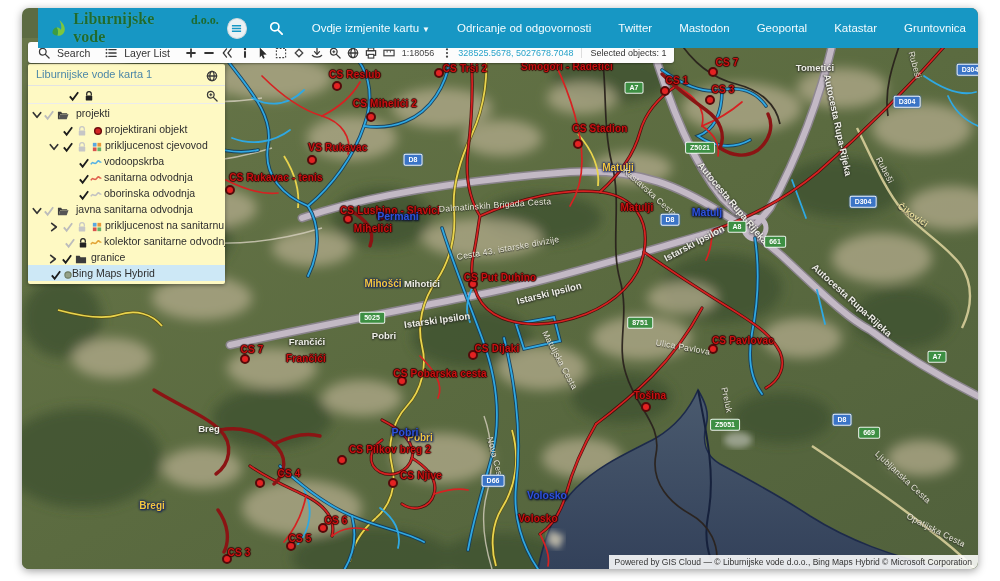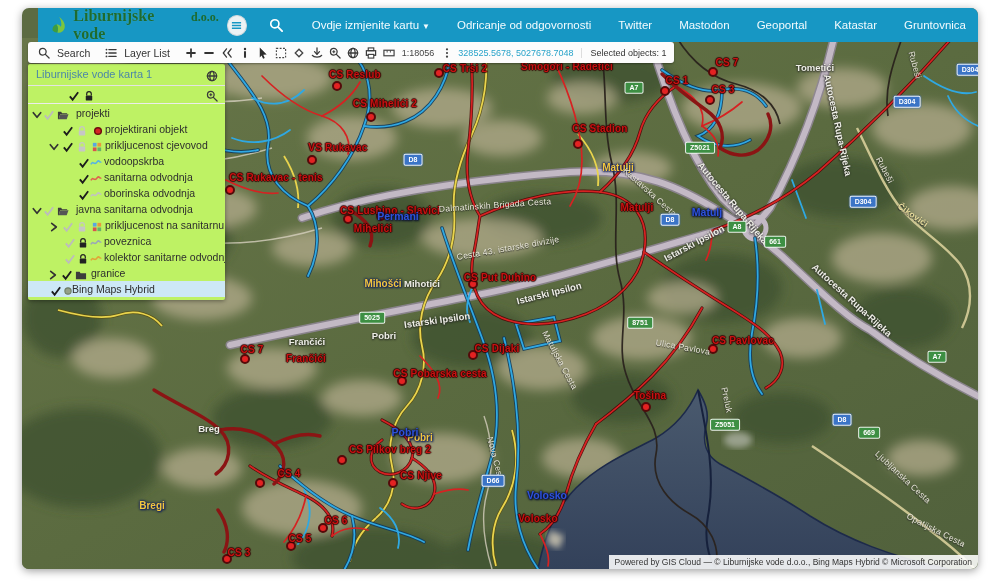--- a/index.html
+++ b/index.html
@@ -1,20 +1,20 @@
 <!DOCTYPE html>
 <html><head>
 <meta charset="utf-8">
 <style>
   html,body{margin:0;padding:0;background:#fff;width:1000px;height:581px;overflow:hidden;
     font-family:"Liberation Sans", sans-serif;}
   .window{position:absolute;left:22px;top:8px;width:956px;height:561px;border-radius:7px;
     overflow:hidden;box-shadow:0 2px 8px rgba(0,0,0,.38);background:#5c6b42;}
   
-  .hdr{position:absolute;left:16px;top:0;right:0;height:34px;background:#1797c4;display:flex;
+  .hdr{position:absolute;left:16px;top:0;right:0;height:40px;background:#1797c4;display:flex;
     align-items:center;padding:0 12px;z-index:30;}
   .brand{display:flex;align-items:baseline;gap:5px;}
   .brand .leaf{align-self:center;width:19px;height:19px;}
   .brand-name{font-family:"Liberation Serif", serif;font-weight:bold;font-size:16px;color:#1d6b2f;
     text-shadow:0 0 1px rgba(255,255,255,.25);}
   .brand-suffix{font-family:"Liberation Serif", serif;font-weight:bold;font-size:12px;color:#1d6b2f;}
   .hdr-badge{width:19px;height:19px;border-radius:50%;background:#ecf2f4;margin-left:8px;
     display:flex;align-items:center;justify-content:center;border:1px solid #cfd8dc;cursor:pointer;}
   .hdr-badge svg{width:11px;height:11px;}
   .hdr-search{margin-left:22px;width:15px;height:15px;cursor:pointer;}
@@ -51,21 +51,21 @@
     font-size:10.5px;color:#333;}
   .tb-group{display:flex;align-items:center;gap:4px;cursor:pointer;}
   .tb-label{margin-right:2px;}
   .tb-sep{width:10px;}
   .tb-btn{width:18px;height:17px;display:flex;align-items:center;justify-content:center;cursor:pointer;border-radius:2px;}
   .tb-btn svg{width:12px;height:12px;}
   .tb-scale{font-size:9px;color:#444;margin:0 4px 0 4px;white-space:nowrap;}
   .tb-coords{font-size:9px;color:#28a3c9;white-space:nowrap;margin:0 6px 0 2px;}
   .tb-selected{font-size:9px;color:#333;border-left:1px solid #ddd;padding-left:8px;margin-left:2px;white-space:nowrap;}
   
-  .lpanel{position:absolute;left:6px;top:26px;width:197px;background:#bef264;border-radius:2px;
+  .lpanel{position:absolute;left:6px;top:26px;width:197px;background:#fef9c3;border-radius:2px;
     box-shadow:0 1px 4px rgba(0,0,0,.4);z-index:24;}
   .lp-title{height:21px;line-height:21px;padding:0 8px;color:#4c87a8;font-size:11px;
     border-bottom:1px solid #e3e3e3;position:relative;}
   .lp-title .lp-globe{position:absolute;right:7px;top:4px;width:12px;height:12px;cursor:pointer;}
   .lp-sub{height:17px;border-bottom:1px solid #ececec;position:relative;}
   .lp-sub .cell{position:absolute;top:2px;width:12px;height:12px;}
   .lp-rows{padding:1px 0 3px 0;}
   .lp-row{height:16px;position:relative;white-space:nowrap;overflow:hidden;cursor:pointer;}
   .lp-row.selected{background:#cde8f6;}
   .lp-row .cell{position:absolute;top:2px;width:12px;height:12px;}
@@ -679,33 +679,20 @@
           </div>
           <div class="lp-row">
             <span class="cell" style="left: 36px;"><svg viewBox="0 0 13 13" width="100%" height="100%">
                 <polyline points="2,7 5,10.5 11,2.5" fill="none" stroke="#bcbcbc" stroke-width="2"></polyline>
               </svg></span>
             <span class="cell" style="left: 49px;"><svg viewBox="0 0 13 13" width="100%" height="100%">
                 <path d="M4,6 V4.4 a2.5,2.6 0 0 1 5,0 V6" fill="none" stroke="#222" stroke-width="1.3"></path>
                 <rect x="3" y="6" width="7" height="5.5" rx="1" fill="#222"></rect>
               </svg></span>
             <span class="cell" style="left: 62px;"><svg viewBox="0 0 13 13" width="100%" height="100%">
-                <path d="M1,8 C3,3 5,10 7.5,5.5 C9.5,2 11,7 12,5" fill="none" stroke="#9aa7b8" stroke-width="1.7"></path>
-              </svg></span>
-            <span class="lbl" style="left: 76px;">poveznica</span>
-          </div>
-          <div class="lp-row">
-            <span class="cell" style="left: 36px;"><svg viewBox="0 0 13 13" width="100%" height="100%">
-                <polyline points="2,7 5,10.5 11,2.5" fill="none" stroke="#bcbcbc" stroke-width="2"></polyline>
-              </svg></span>
-            <span class="cell" style="left: 49px;"><svg viewBox="0 0 13 13" width="100%" height="100%">
-                <path d="M4,6 V4.4 a2.5,2.6 0 0 1 5,0 V6" fill="none" stroke="#222" stroke-width="1.3"></path>
-                <rect x="3" y="6" width="7" height="5.5" rx="1" fill="#222"></rect>
-              </svg></span>
-            <span class="cell" style="left: 62px;"><svg viewBox="0 0 13 13" width="100%" height="100%">
                 <path d="M1,8 C3,3 5,10 7.5,5.5 C9.5,2 11,7 12,5" fill="none" stroke="#e2a436" stroke-width="1.7"></path>
               </svg></span>
             <span class="lbl" style="left: 76px;">kolektor sanitarne odvodnje</span>
           </div>
           <div class="lp-row">
             <span class="cell" style="left: 19px;"><svg viewBox="0 0 13 13" width="100%" height="100%">
                 <polyline points="4,2.5 9,6.5 4,10.5" fill="none" stroke="#333" stroke-width="1.8" stroke-linecap="round" stroke-linejoin="round"></polyline>
               </svg></span>
             <span class="cell" style="left: 33px;"><svg viewBox="0 0 13 13" width="100%" height="100%">
                 <polyline points="2,7 5,10.5 11,2.5" fill="none" stroke="#1c1c1c" stroke-width="2"></polyline>

